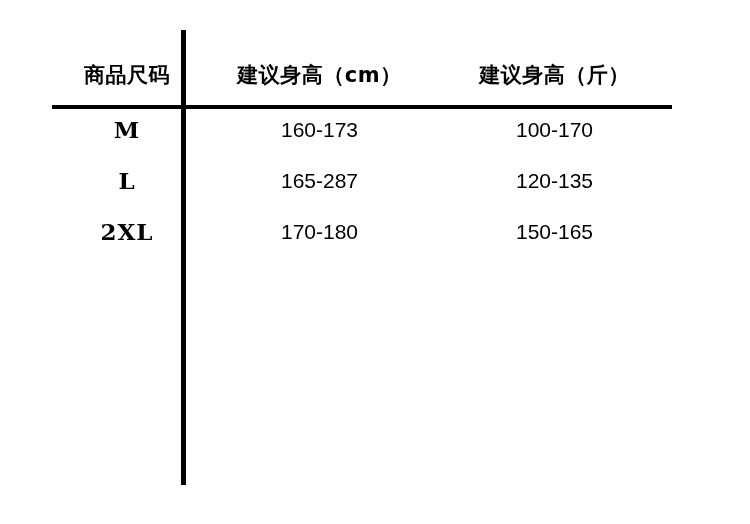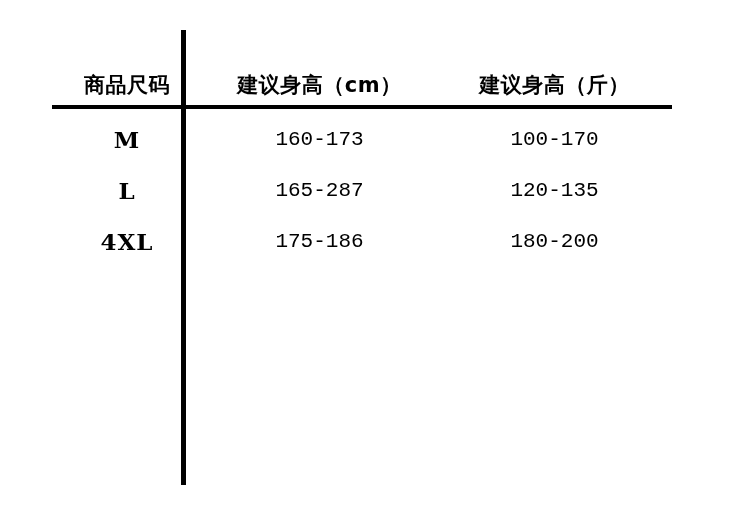--- a/index.html
+++ b/index.html
@@ -38,21 +38,21 @@
     left: 52px;
     top: 105px;
     width: 620px;
     height: 4px;
     background: #000000;
   }
 
   table.chart-table {
     position: absolute;
     left: 52px;
-    top: 56px;
+    top: 46px;
     width: 620px;
     border-collapse: collapse;
     table-layout: fixed;
   }
 
   table.chart-table col.c1 { width: 150px; }
   table.chart-table col.c2 { width: 235px; }
   table.chart-table col.c3 { width: 235px; }
 
   th, td {
@@ -80,21 +80,21 @@
   }
 
   tbody td.cell-size {
     font-family: "DejaVu Serif", serif;
     font-weight: bold;
     font-size: 23px;
     letter-spacing: 1px;
   }
 
   tbody td.cell-range {
-    font-family: Liberation Mono, monospace;
+    font-family: Liberation Sans, sans-serif;
     font-size: 21px;
     letter-spacing: 0px;
   }
 </style>
 </head>
 <body>
 
 <div class="size-chart">
 
   <div class="vertical-rule"></div>
@@ -118,20 +118,20 @@
         <td class="cell-size">M</td>
         <td class="cell-range">160-173</td>
         <td class="cell-range">100-170</td>
       </tr>
       <tr>
         <td class="cell-size">L</td>
         <td class="cell-range">165-287</td>
         <td class="cell-range">120-135</td>
       </tr>
       <tr>
-        <td class="cell-size">4XL</td>
-        <td class="cell-range">175-186</td>
-        <td class="cell-range">180-200</td>
+        <td class="cell-size">2XL</td>
+        <td class="cell-range">170-180</td>
+        <td class="cell-range">150-165</td>
       </tr>
     </tbody>
   </table>
 
 </div>
 
 </body></html>

